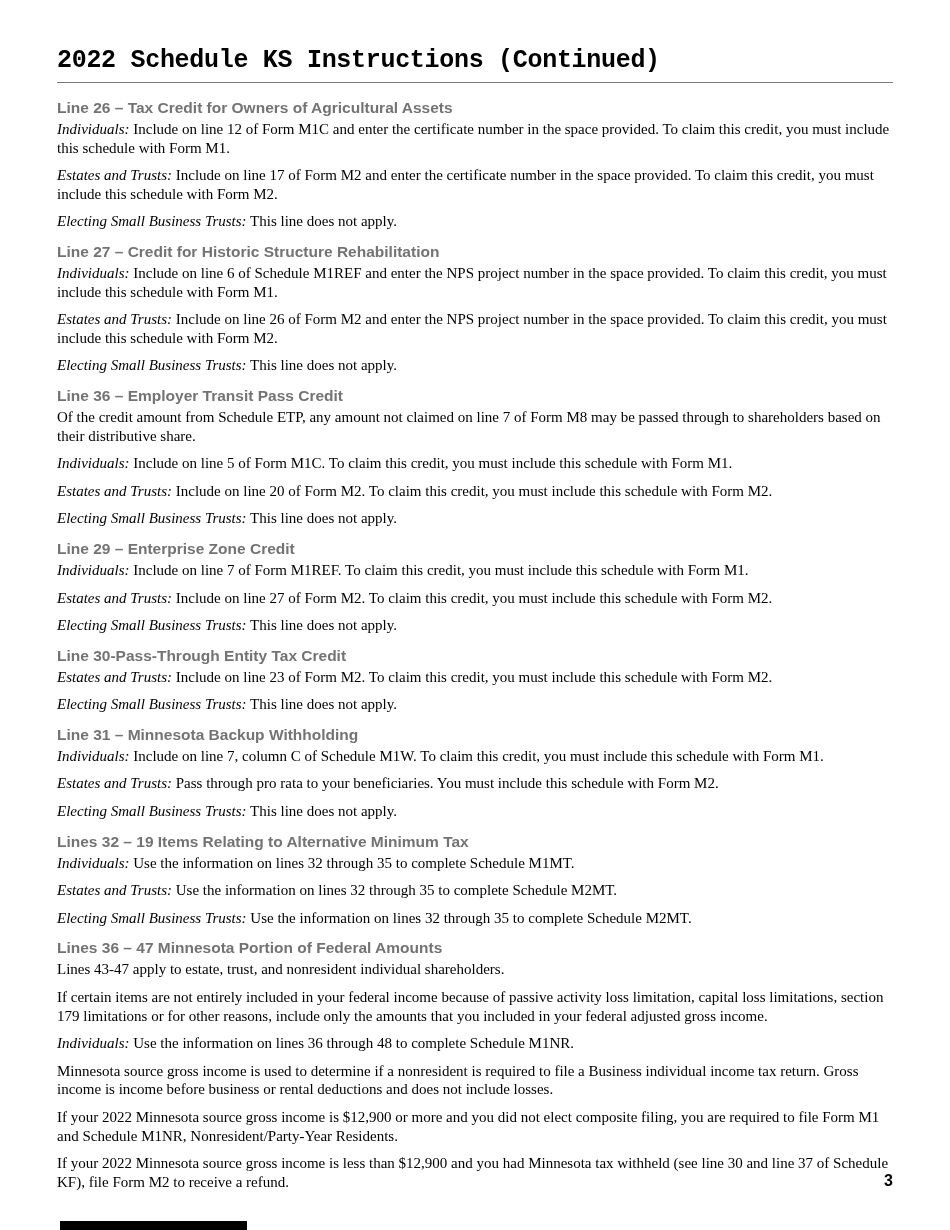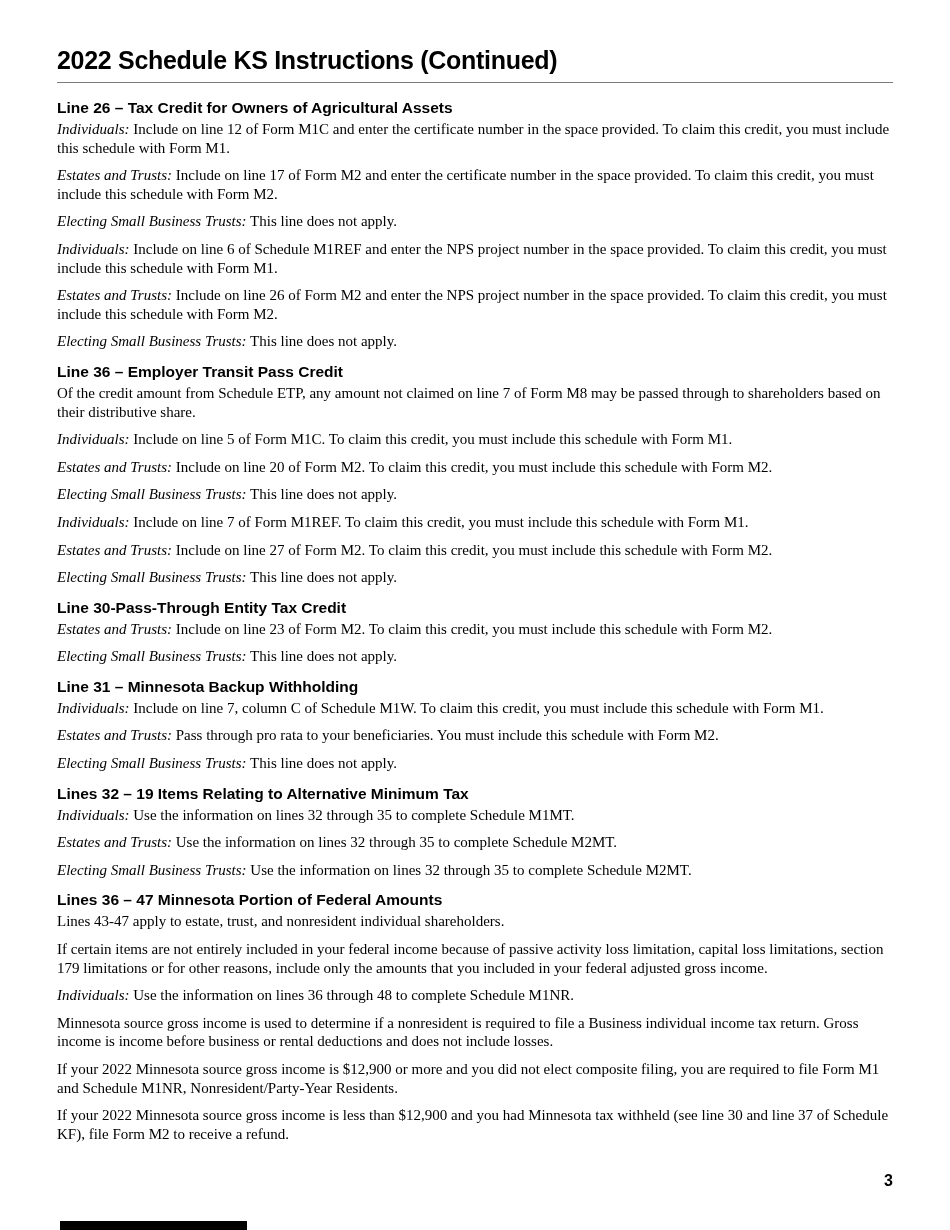--- a/index.html
+++ b/index.html
@@ -17,41 +17,41 @@
     -webkit-font-smoothing: antialiased;
   }
   .page {
     box-sizing: border-box;
     width: 950px;
     height: 1230px;
     padding: 46px 57px 0 57px;
     position: relative;
   }
   h1.doc-title {
-    font-family: Liberation Sans, sans-serif;
+    font-family: Liberation Mono, monospace;
     font-size: 25px;
     font-weight: 700;
     letter-spacing: -0.3px;
     margin: 0 0 7px 0;
     color: #000;
   }
   .title-rule {
     border: none;
     border-bottom: 1.5px solid #7a7a7a;
     margin: 0 0 16px 0;
   }
   section.instruction-section {
     margin: 0;
   }
   h2.section-heading {
     font-family: "Liberation Sans", sans-serif;
     font-size: 15.5px;
     font-weight: 700;
     margin: 12px 0 3px 0;
-    color: #000000;
+    color: #737373;
   }
   p.body-para {
     font-size: 15px;
     line-height: 18.6px;
     margin: 0 0 9px 0;
     text-align: left;
   }
   p.body-para em.lead {
   }
   .page-number {
@@ -82,32 +82,34 @@
   </header>
 
   <main id="sections">
       <section class="instruction-section">
         <h2 class="section-heading">Line 26 – Tax Credit for Owners of Agricultural Assets</h2>
         <p class="body-para"><em class="lead">Individuals:</em> Include on line 12 of Form M1C and enter the certificate number in the space provided. To claim this credit, you must include this schedule with Form M1.</p>
         <p class="body-para"><em class="lead">Estates and Trusts:</em> Include on line 17 of Form M2 and enter the certificate number in the space provided. To claim this credit, you must include this schedule with Form M2.</p>
         <p class="body-para"><em class="lead">Electing Small Business Trusts:</em> This line does not apply.</p>
       </section>
       <section class="instruction-section">
+        <h2 class="section-heading">Line 27 – Credit for Historic Structure Rehabilitation</h2>
         <p class="body-para"><em class="lead">Individuals:</em> Include on line 6 of Schedule M1REF and enter the NPS project number in the space provided. To claim this credit, you must include this schedule with Form M1.</p>
         <p class="body-para"><em class="lead">Estates and Trusts:</em> Include on line 26 of Form M2 and enter the NPS project number in the space provided. To claim this credit, you must include this schedule with Form M2.</p>
         <p class="body-para"><em class="lead">Electing Small Business Trusts:</em> This line does not apply.</p>
       </section>
       <section class="instruction-section">
         <h2 class="section-heading">Line 36 – Employer Transit Pass Credit</h2>
         <p class="body-para">Of the credit amount from Schedule ETP, any amount not claimed on line 7 of Form M8 may be passed through to shareholders based on their distributive share.</p>
         <p class="body-para"><em class="lead">Individuals:</em> Include on line 5 of Form M1C. To claim this credit, you must include this schedule with Form M1.</p>
         <p class="body-para"><em class="lead">Estates and Trusts:</em> Include on line 20 of Form M2. To claim this credit, you must include this schedule with Form M2.</p>
         <p class="body-para"><em class="lead">Electing Small Business Trusts:</em> This line does not apply.</p>
       </section>
       <section class="instruction-section">
+        <h2 class="section-heading">Line 29 – Enterprise Zone Credit</h2>
         <p class="body-para"><em class="lead">Individuals:</em> Include on line 7 of Form M1REF. To claim this credit, you must include this schedule with Form M1.</p>
         <p class="body-para"><em class="lead">Estates and Trusts:</em> Include on line 27 of Form M2. To claim this credit, you must include this schedule with Form M2.</p>
         <p class="body-para"><em class="lead">Electing Small Business Trusts:</em> This line does not apply.</p>
       </section>
       <section class="instruction-section">
         <h2 class="section-heading">Line 30-Pass-Through Entity Tax Credit</h2>
         <p class="body-para"><em class="lead">Estates and Trusts:</em> Include on line 23 of Form M2. To claim this credit, you must include this schedule with Form M2.</p>
         <p class="body-para"><em class="lead">Electing Small Business Trusts:</em> This line does not apply.</p>
       </section>
       <section class="instruction-section">

